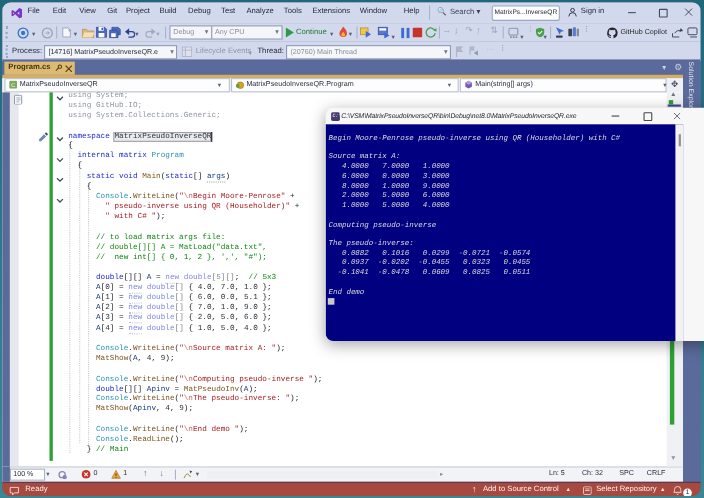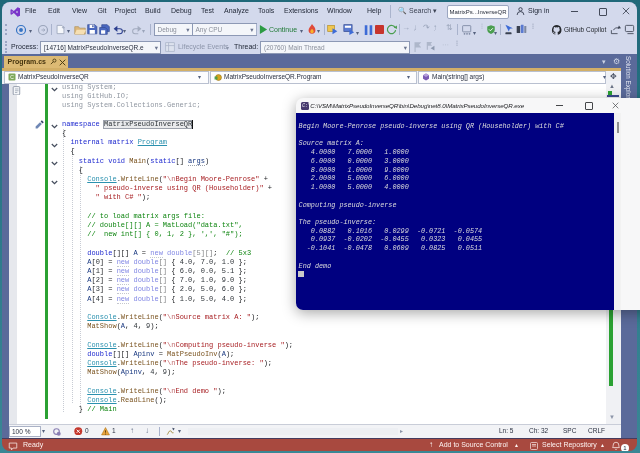--- a/index.html
+++ b/index.html
@@ -11,21 +11,21 @@
 #toolbar{left:0;top:19px;width:100%;height:17px;background:#d3d9ec;}
 #procbar{left:0;top:36px;width:100%;height:18px;background:#d3d9ec;}
 #docwell{left:0;top:52px;width:100%;height:384px;background:#5a6a9a;}
 #statusbar{left:0;top:436px;width:100%;height:13px;background:#a8493f;border-top:1.5px solid #463c5e;}
 .mi{position:absolute;top:4.5px;font-size:7px;color:#1d2433;}
 .combo{position:absolute;background:#f4f6fa;border:1px solid #8d99b5;font-size:6.5px;color:#8a8f9b;}
 .grip{position:absolute;width:2px;border-left:2px dotted #9aa6c4;}
 .sep{position:absolute;width:1px;background:#a8b2cc;}
 pre{margin:0;font-family:"Liberation Mono",monospace;}
 .k{color:#1e29cf;}
-.ty{color:#2b91af;text-decoration:underline;}
+.ty{color:#2b91af;}
 .m{color:#7a531f;}
 .s{color:#a82024;}
 .c{color:#0e8510;}
 .v{color:#16367f;}
 .gr{color:#9097a1;}
 .pl{color:#2d3338;}
 .u{border-bottom:1px dotted #9aa0ab;}
 .fade{opacity:0.58;}
 .esc{color:#c0696c;}
 </style>

